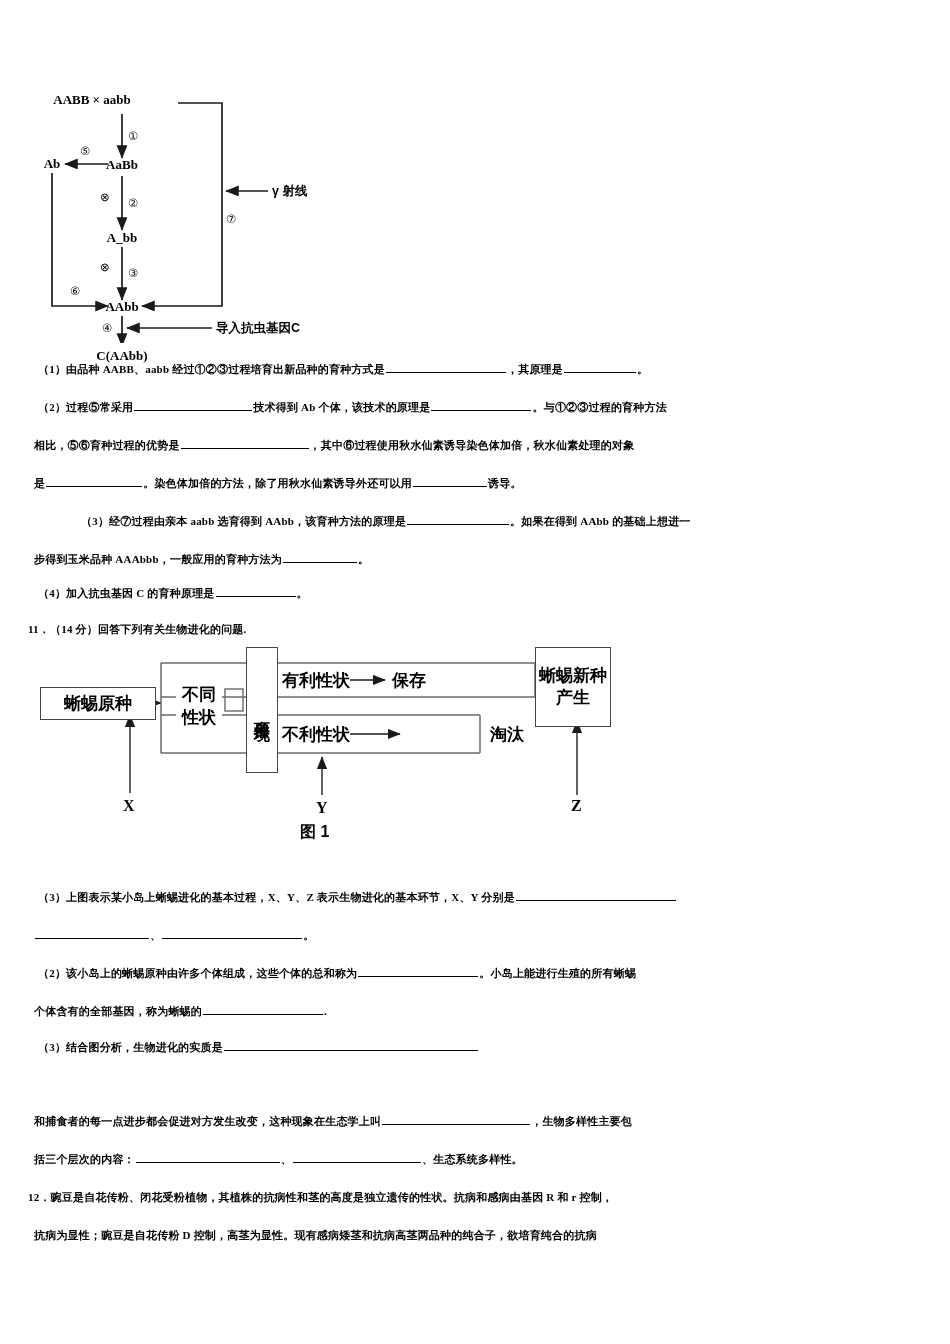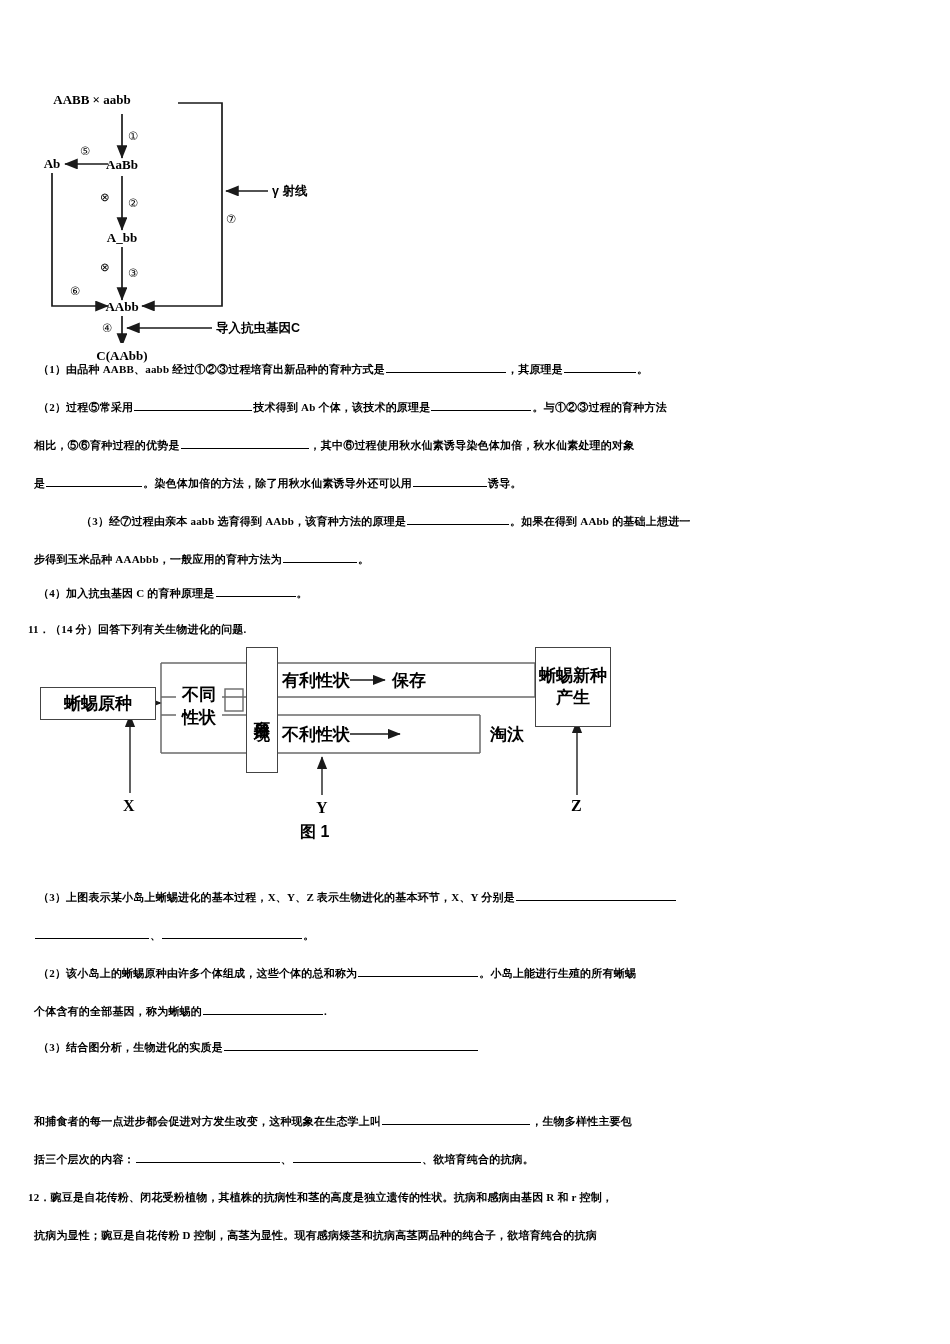--- a/index.html
+++ b/index.html
@@ -287,19 +287,19 @@
   <div class="para" style="left:38px; top:1030px;">
     <span>（3）结合图分析，生物进化的实质是</span><span class="blank" style="width:254px"></span>
   </div>
 
 
   <div class="para" style="left:34px; top:1104px;">
     <span>和捕食者的每一点进步都会促进对方发生改变，这种现象在生态学上叫</span><span class="blank" style="width:148px"></span><span>，生物多样性主要包</span>
   </div>
 
   <div class="para" style="left:34px; top:1142px;">
-    <span>括三个层次的内容：</span><span class="blank" style="width:144px"></span><span>、</span><span class="blank" style="width:128px"></span><span>、欲培育纯合的抗病。</span>
+    <span>括三个层次的内容：</span><span class="blank" style="width:144px"></span><span>、</span><span class="blank" style="width:128px"></span><span>、生态系统多样性。</span>
   </div>
 
   <div class="para" style="left:28px; top:1180px;">12．豌豆是自花传粉、闭花受粉植物，其植株的抗病性和茎的高度是独立遗传的性状。抗病和感病由基因 R 和 r 控制，</div>
   <div class="para" style="left:34px; top:1218px;">抗病为显性；豌豆是自花传粉 D 控制，高茎为显性。现有感病矮茎和抗病高茎两品种的纯合子，欲培育纯合的抗病</div>
 
 </div>
 
 </body></html>

